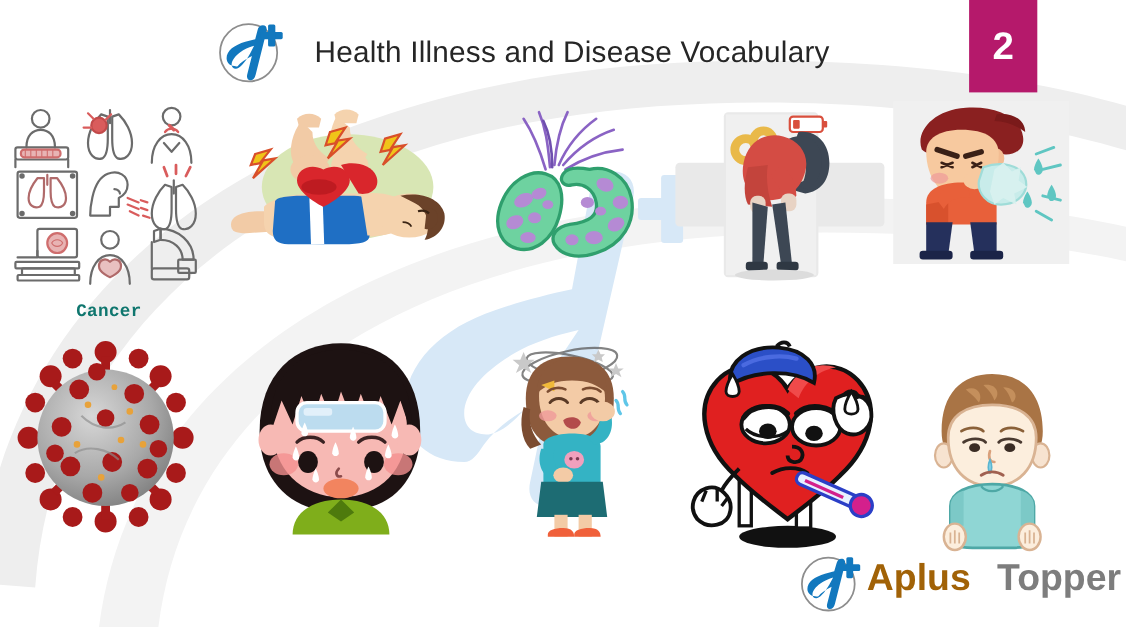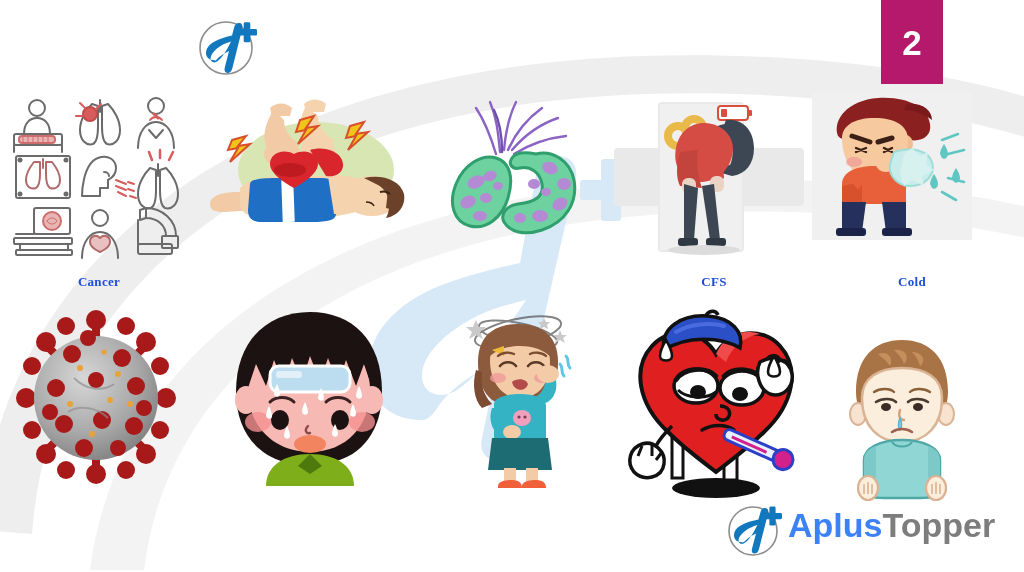--- a/index.html
+++ b/index.html
@@ -31,42 +31,42 @@
     background:#b5196b; display:flex; align-items:center; justify-content:center;
   }
   .page-badge span { color:#fff; font-size:35px; font-weight:700; line-height:1; }
 
   
   .grid { position:absolute; left:0; top:92px; width:1024px; height:440px; z-index:3; }
   .cell { position:absolute; }
   .art { position:absolute; left:0; top:0; }
   .caption {
     position:absolute; width:100%; text-align:center;
-    font-size:13px; font-weight:700; color:#1d4ed8;
-    font-family:Liberation Serif, serif; letter-spacing:.3px;
+    font-size:16px; font-weight:700; color:#0f766e;
+    font-family:Liberation Mono, monospace; letter-spacing:.3px;
     white-space:nowrap;
   }
 
   
   .c0 { left:4px;   width:190px; }
   .c1 { left:196px; width:218px; }
   .c2 { left:424px; width:190px; }
   .c3 { left:614px; width:200px; }
   .c4 { left:812px; width:200px; }
   .r0 { top:0px;   height:205px; }
   .r1 { top:212px; height:228px; }
   .cap-r0 { top:182px; }
 
   
   .brand { position:absolute; left:726px; top:500px; width:290px; height:62px; z-index:8; }
   .brand-mark { position:absolute; left:0; top:2px; width:58px; height:56px; }
   .brand-text { position:absolute; left:62px; top:8px; font-size:34px; font-weight:700;
                 font-family:"Liberation Sans", sans-serif; line-height:1; white-space:nowrap; }
-  .brand-text .b1 { color:#3b82f6; }
-  .brand-text .b2 { color:#7d7d7d; }
+  .brand-text .b1 { color:#a16207; }
+  .brand-text .b2 { color:#7d7d7d;margin-left:24px; }
 
   svg { display:block; overflow:visible; }
 </style>
 </head>
 <body>
 
 <div class="slide">
 
   <div class="wm-layer">
     <svg class="wm-swoosh" viewBox="0 0 1140 560">
@@ -84,20 +84,21 @@
 
   <div class="header">
     <svg class="logo-mark" viewBox="0 0 64 62">
       <circle cx="30" cy="32" r="26" fill="none" stroke="#8d8d8d" stroke-width="1.6"></circle>
       <g fill="#1278be">
         <path d="M17,44 C13,44 10,41 10,37 C10,30 17,25 27,22 C30,21 33,20.2 36,19.6 L38,12 C38.6,8.6 40.6,7 43,7 C45.6,7 47,9 46.3,12.4 L36.4,52 C35.6,55.4 33.8,57 31.6,57 C29.2,57 28,55 28.8,51.6 L33,35 C27,38 22.6,41 20,44.2 C19,45 18,44 17,44 Z M35,25.5 C30,27 25.6,29 22.4,31.4 C17.6,35 14.6,39 14.6,42.6 C14.6,45 16,46.4 18.4,46.4 C21.6,46.4 26.4,41.4 31.4,32.6 Z"></path>
         <rect x="41" y="13" width="20" height="6.6" rx="1.4"></rect>
         <rect x="47.7" y="6.3" width="6.6" height="20" rx="1.4"></rect>
       </g>
     </svg>
+    <div class="title">Health Illness and Disease Vocabulary</div>
     <div class="page-badge">
       <span>2</span>
     </div>
   </div>
 
   <div class="grid">
 
     <div class="cell c0 r0">
       <svg class="art" width="178" height="170" viewBox="0 0 178 170">
         <g stroke="#6b6b6b" stroke-width="2" fill="none" stroke-linecap="round" stroke-linejoin="round">
@@ -263,21 +264,20 @@
         <path d="M96,58 C104,64 110,74 110,86 L104,92 C98,84 92,74 86,68 Z" fill="#d44c44"></path>
         <rect x="96" y="84" width="14" height="16" rx="6" fill="#e8d3c4"></rect>
         <rect x="68" y="86" width="14" height="16" rx="6" fill="#e8d3c4"></rect>
 
         <path d="M70,92 L70,148 L80,148 L84,96 Z" fill="#3d4754"></path>
         <path d="M88,94 L96,148 L106,148 L100,92 Z" fill="#3d4754"></path>
         <rect x="64" y="146" width="20" height="8" rx="3" fill="#2f3843"></rect>
         <rect x="92" y="146" width="20" height="8" rx="3" fill="#2f3843"></rect>
         <ellipse cx="90" cy="158" rx="36" ry="5" fill="#dcdcdc"></ellipse>
       </svg>
-      <div class="caption cap-r0">CFS</div>
     </div>
 
     <div class="cell c4 r0">
       <svg class="art" width="168" height="148" viewBox="0 0 168 148">
         <rect x="0" y="0" width="160" height="148" fill="#f0f0f0"></rect>
 
         <path d="M26,44 C20,28 36,8 66,6 C96,4 116,16 118,32 C120,44 110,50 98,48 C86,46 70,40 56,42 C44,44 34,52 26,44 Z" fill="#8a2020"></path>
         <path d="M94,12 C110,10 120,18 120,28 C112,22 102,18 92,18 Z" fill="#7a1a1a"></path>
 
         <ellipse cx="94" cy="52" rx="7" ry="9" fill="#f3bd93"></ellipse>
@@ -309,21 +309,20 @@
           <path d="M136,62 L152,58"></path>
           <path d="M136,86 L152,90"></path>
           <path d="M130,100 L144,108"></path>
         </g>
         <g fill="#5fc6c2">
           <path d="M128,62 C128,58 132,52 132,52 C132,52 136,58 136,62 C136,66 132,68 130,66 Z"></path>
           <path d="M140,86 C140,82 144,76 144,76 C144,76 148,82 148,86 C148,90 144,92 142,90 Z"></path>
           <path d="M118,92 C118,88 122,82 122,82 C122,82 126,88 126,92 C126,96 122,98 120,96 Z"></path>
         </g>
       </svg>
-      <div class="caption cap-r0">Cold</div>
     </div>
 
     <div class="cell c0 r1">
       <svg class="art" style="left:14px;top:4px;" width="156" height="178" viewBox="0 0 156 178">
         <defs>
           <radialGradient id="cvBody" cx="40%" cy="34%" r="72%">
             <stop offset="0%" stop-color="#d7d7d7"></stop>
             <stop offset="62%" stop-color="#a8a8a8"></stop>
             <stop offset="100%" stop-color="#7e7e7e"></stop>
           </radialGradient>

